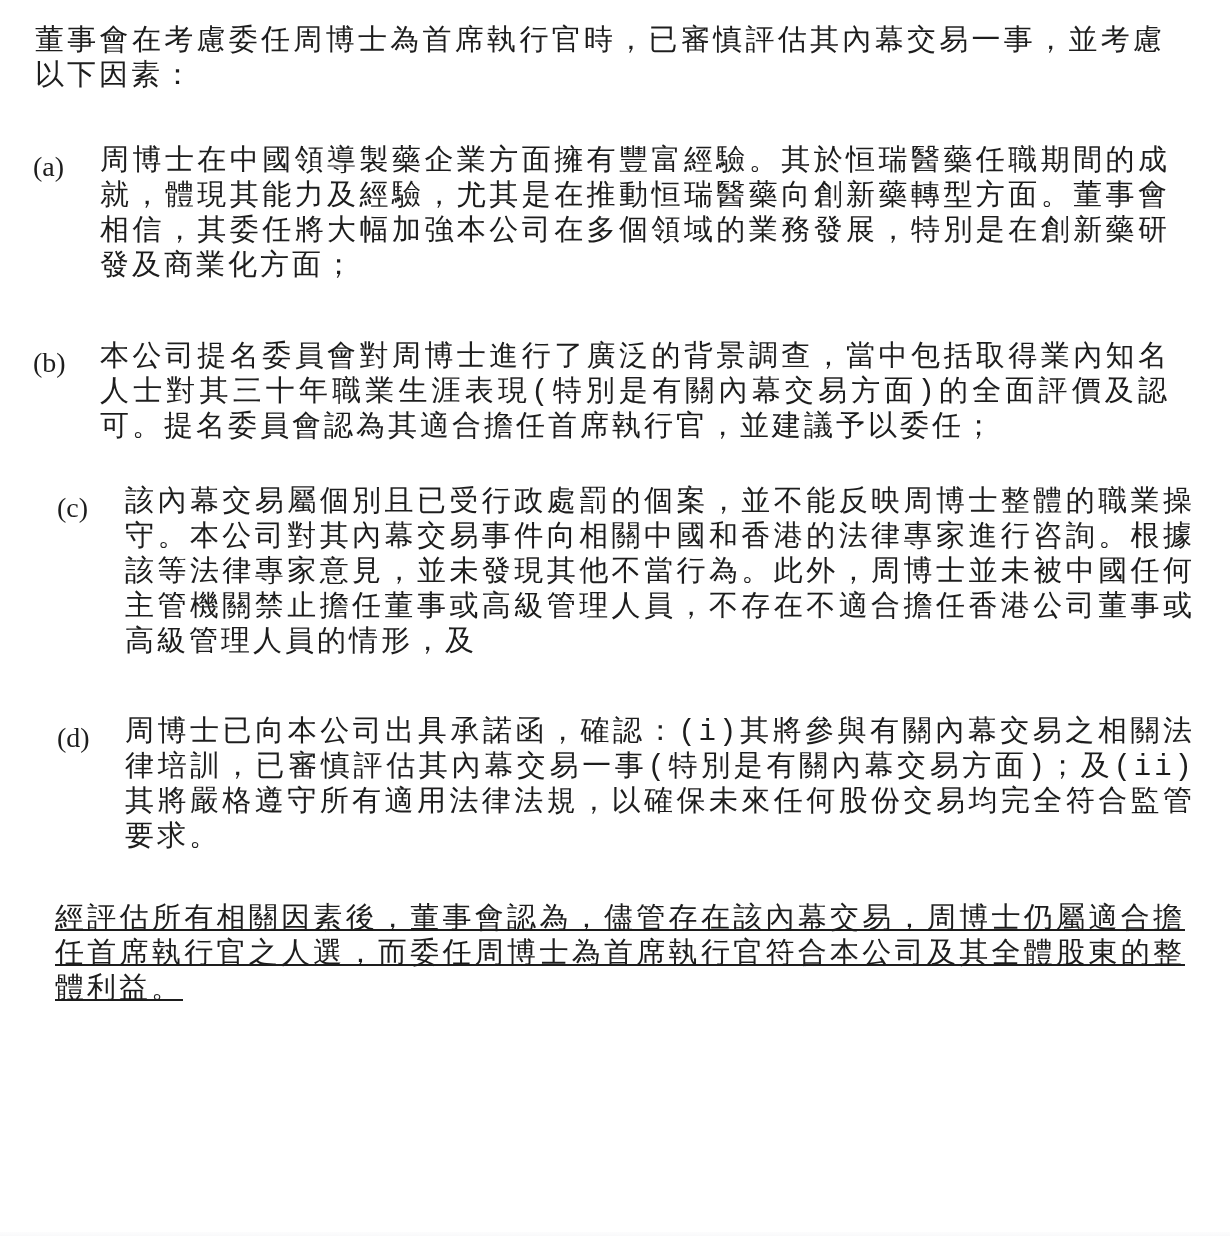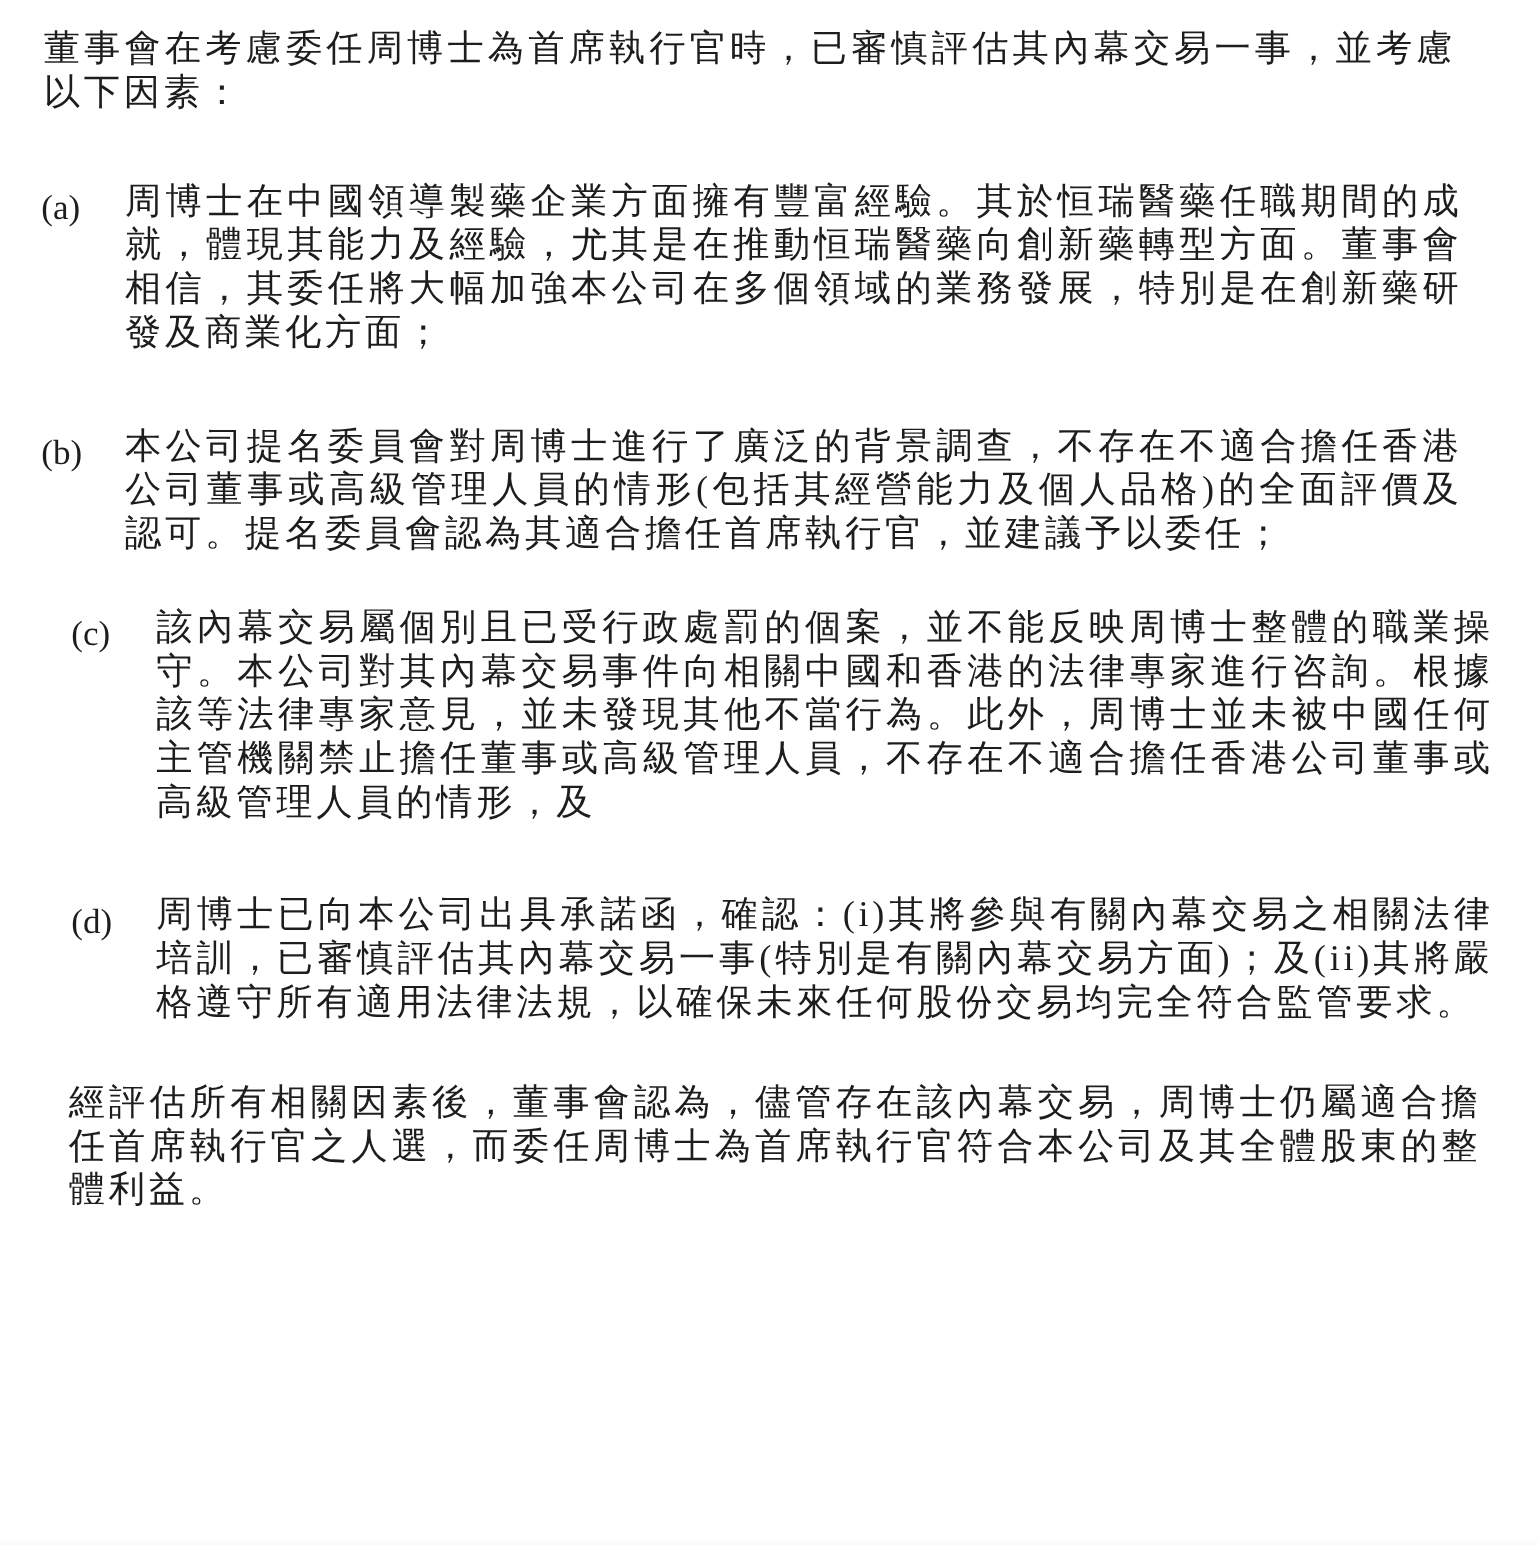--- a/index.html
+++ b/index.html
@@ -41,31 +41,33 @@
   }
   .item .label {
     flex: 0 0 auto;
     font-size: 28px;
     line-height: 45px;
     letter-spacing: 0;
   }
   .item .text {
     flex: 0 0 auto;
     width: 1070px;
+    font-family: Liberation Mono, monospace;
   }
   .item-a { margin-top: 52px; margin-left: 33px; }
   .item-b { margin-top: 56px; margin-left: 33px; }
   .item-c { margin-top: 40px; margin-left: 57px; }
   .item-d { margin-top: 55px; margin-left: 57px; }
   .item-a .label, .item-b .label { width: 67px; }
   .item-c .label, .item-d .label { width: 68px; }
 
   .conclusion {
     margin: 45px 0 0 55px;
     width: 1130px;
+    text-decoration: underline;
   }
 
   .footer-band {
     position: absolute;
     left: 0;
     bottom: 0;
     width: 100%;
     height: 26px;
     background: linear-gradient(180deg, #fcfcfd 0%, #f0f1f3 55%, #e9ebed 100%);
   }
@@ -77,21 +79,21 @@
 
   <p class="para intro">董事會在考慮委任周博士為首席執行官時，已審慎評估其內幕交易一事，並考慮以下因素：</p>
 
   <div class="item item-a">
     <span class="label">(a)</span>
     <p class="para text">周博士在中國領導製藥企業方面擁有豐富經驗。其於恒瑞醫藥任職期間的成就，體現其能力及經驗，尤其是在推動恒瑞醫藥向創新藥轉型方面。董事會相信，其委任將大幅加強本公司在多個領域的業務發展，特別是在創新藥研發及商業化方面；</p>
   </div>
 
   <div class="item item-b">
     <span class="label">(b)</span>
-    <p class="para text">本公司提名委員會對周博士進行了廣泛的背景調查，不存在不適合擔任香港公司董事或高級管理人員的情形(包括其經營能力及個人品格)的全面評價及認可。提名委員會認為其適合擔任首席執行官，並建議予以委任；</p>
+    <p class="para text">本公司提名委員會對周博士進行了廣泛的背景調查，當中包括取得業內知名人士對其三十年職業生涯表現(特別是有關內幕交易方面)的全面評價及認可。提名委員會認為其適合擔任首席執行官，並建議予以委任；</p>
   </div>
 
   <div class="item item-c">
     <span class="label">(c)</span>
     <p class="para text">該內幕交易屬個別且已受行政處罰的個案，並不能反映周博士整體的職業操守。本公司對其內幕交易事件向相關中國和香港的法律專家進行咨詢。根據該等法律專家意見，並未發現其他不當行為。此外，周博士並未被中國任何主管機關禁止擔任董事或高級管理人員，不存在不適合擔任香港公司董事或高級管理人員的情形，及</p>
   </div>
 
   <div class="item item-d">
     <span class="label">(d)</span>
     <p class="para text">周博士已向本公司出具承諾函，確認：(i)其將參與有關內幕交易之相關法律培訓，已審慎評估其內幕交易一事(特別是有關內幕交易方面)；及(ii)其將嚴格遵守所有適用法律法規，以確保未來任何股份交易均完全符合監管要求。</p>

